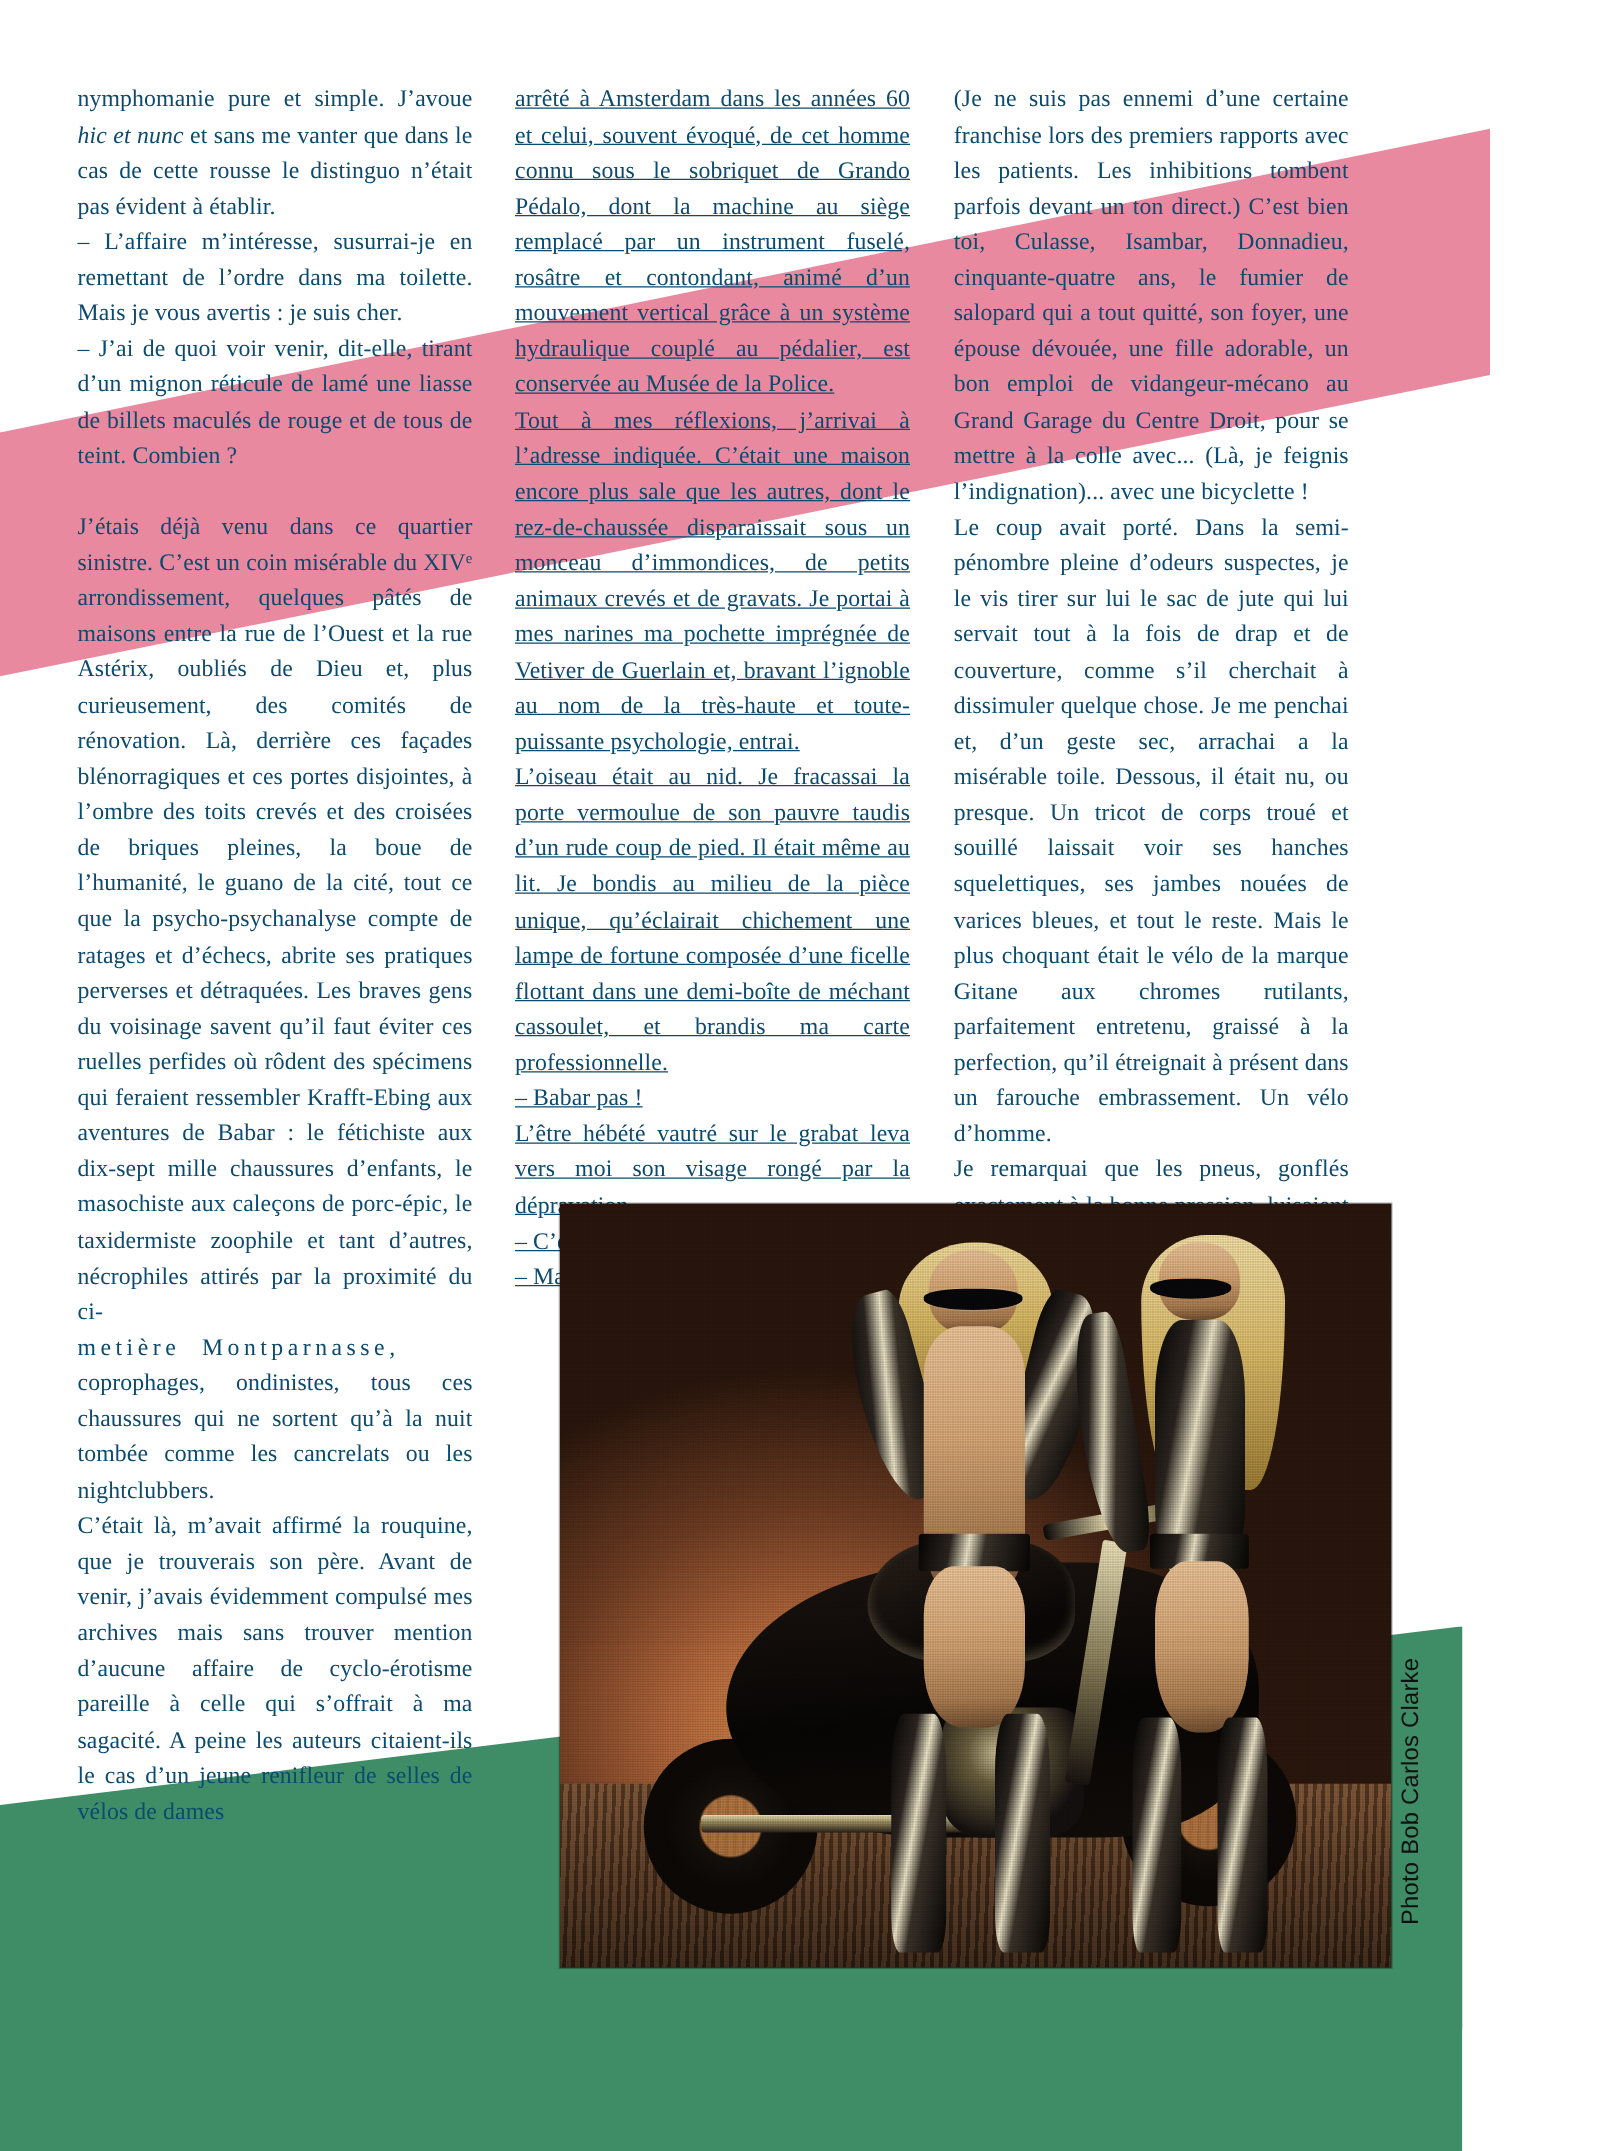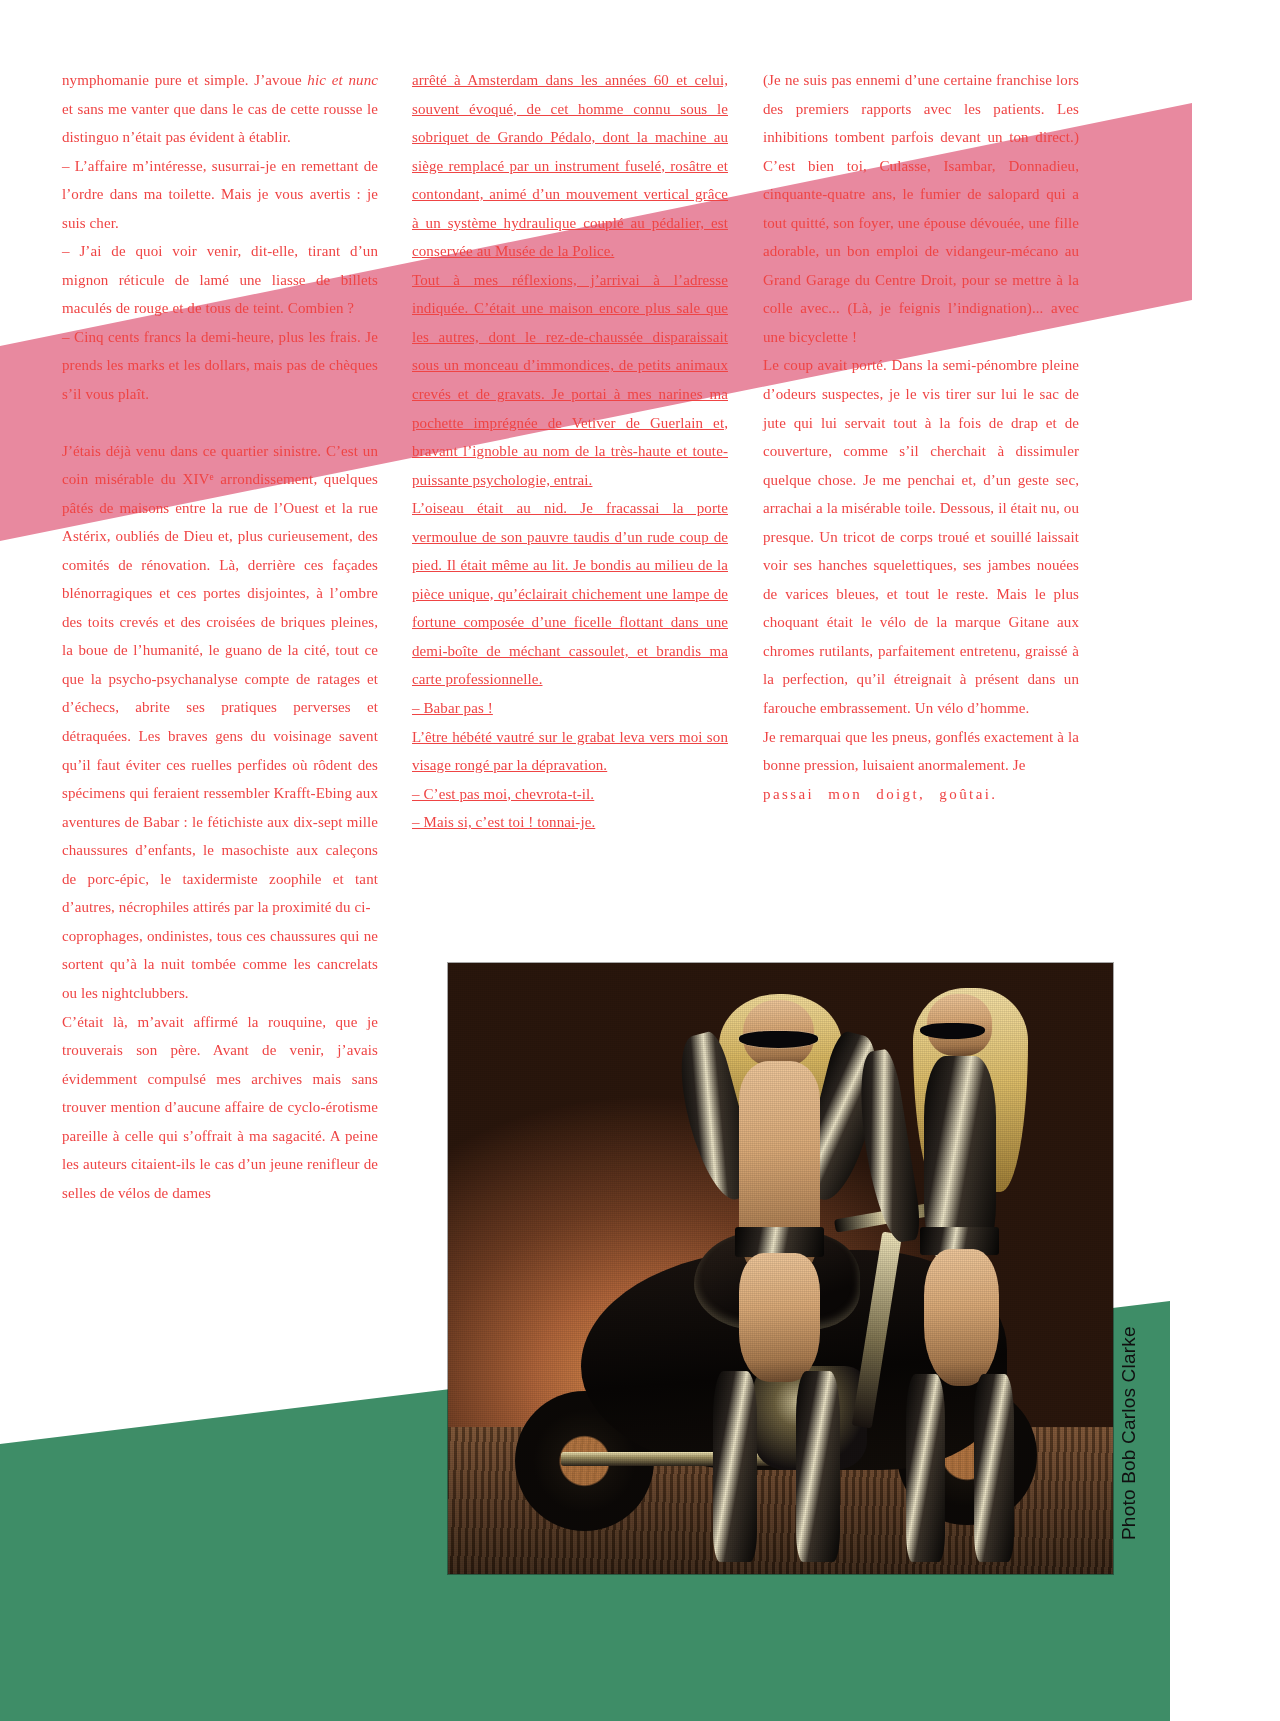--- a/index.html
+++ b/index.html
@@ -52,23 +52,23 @@
     clip-path: polygon(1170px 0, 1280px 0, 1280px 98px, 1170px 98px);
   }
 
   
   .column {
     position: absolute;
     z-index: 3;
     width: 316px;
     text-align: justify;
     text-justify: inter-word;
-    font-size: 15px;
+    font-size: 19px;
     line-height: 28.55px;
-    color: #ef4444;
+    color: #0c4a6e;
     letter-spacing: 0.1px;
     -webkit-hyphens: none;
     hyphens: none;
   }
   #col1 { left: 62px;  top: 66px; }
   #col2 { left: 412px; top: 66px; text-decoration: underline; }
   #col3 { left: 763px; top: 66px; }
 
   .column p {
     margin: 0;
@@ -312,22 +312,22 @@
 <div id="page">
 
   <div id="pink-band" class="band"></div>
   <div id="green-band" class="band"></div>
   <div id="green-band-lower" class="band"></div>
 
   <div id="col1" class="column">
     <p><span>nymphomanie pure et simple. J’avoue </span><em>hic et nunc</em><span> et sans me vanter que dans le cas de cette rousse le distinguo n’était pas évident à établir.</span></p>
     <p>– L’affaire m’intéresse, susurrai-je en remettant de l’ordre dans ma toilette. Mais je vous avertis : je suis cher.</p>
     <p>– J’ai de quoi voir venir, dit-elle, tirant d’un mignon réticule de lamé une liasse de billets maculés de rouge et de tous de teint. Combien ?</p>
-    <p>– Cinq cents francs la demi-heure, plus les frais. Je prends les marks et les dollars, mais pas de chèques s’il vous plaît.</p>
     <p class="gap"><span>J’étais déjà venu dans ce quartier sinistre. C’est un coin misérable du XIV</span><sup>e</sup><span> arrondissement, quelques pâtés de maisons entre la rue de l’Ouest et la rue Astérix, oubliés de Dieu et, plus curieusement, des comités de rénovation. Là, derrière ces façades blénorragiques et ces portes disjointes, à l’ombre des toits crevés et des croisées de briques pleines, la boue de l’humanité, le guano de la cité, tout ce que la psycho-psychanalyse compte de ratages et d’échecs, abrite ses pratiques perverses et détraquées. Les braves gens du voisinage savent qu’il faut éviter ces ruelles perfides où rôdent des spécimens qui feraient ressembler Krafft-Ebing aux aventures de Babar : le fétichiste aux dix-sept mille chaussures d’enfants, le masochiste aux caleçons de porc-épic, le taxidermiste zoophile et tant d’autres, nécrophiles attirés par la proximité du ci-</span></p>
+    <p class="spread">metière Montparnasse,</p>
     <p>coprophages, ondinistes, tous ces chaussures qui ne sortent qu’à la nuit tombée comme les cancrelats ou les nightclubbers.</p>
     <p>C’était là, m’avait affirmé la rouquine, que je trouverais son père. Avant de venir, j’avais évidemment compulsé mes archives mais sans trouver mention d’aucune affaire de cyclo-érotisme pareille à celle qui s’offrait à ma sagacité. A peine les auteurs citaient-ils le cas d’un jeune renifleur de selles de vélos de dames</p>
   </div>
 
   <div id="col2" class="column">
     <p>arrêté à Amsterdam dans les années 60 et celui, souvent évoqué, de cet homme connu sous le sobriquet de Grando Pédalo, dont la machine au siège remplacé par un instrument fuselé, rosâtre et contondant, animé d’un mouvement vertical grâce à un système hydraulique couplé au pédalier, est conservée au Musée de la Police.</p>
     <p>Tout à mes réflexions, j’arrivai à l’adresse indiquée. C’était une maison encore plus sale que les autres, dont le rez-de-chaussée disparaissait sous un monceau d’immondices, de petits animaux crevés et de gravats. Je portai à mes narines ma pochette imprégnée de Vetiver de Guerlain et, bravant l’ignoble au nom de la très-haute et toute-puissante psychologie, entrai.</p>
     <p>L’oiseau était au nid. Je fracassai la porte vermoulue de son pauvre taudis d’un rude coup de pied. Il était même au lit. Je bondis au milieu de la pièce unique, qu’éclairait chichement une lampe de fortune composée d’une ficelle flottant dans une demi-boîte de méchant cassoulet, et brandis ma carte professionnelle.</p>
     <p>– Babar pas !</p>
     <p>L’être hébété vautré sur le grabat leva vers moi son visage rongé par la dépravation.</p>

